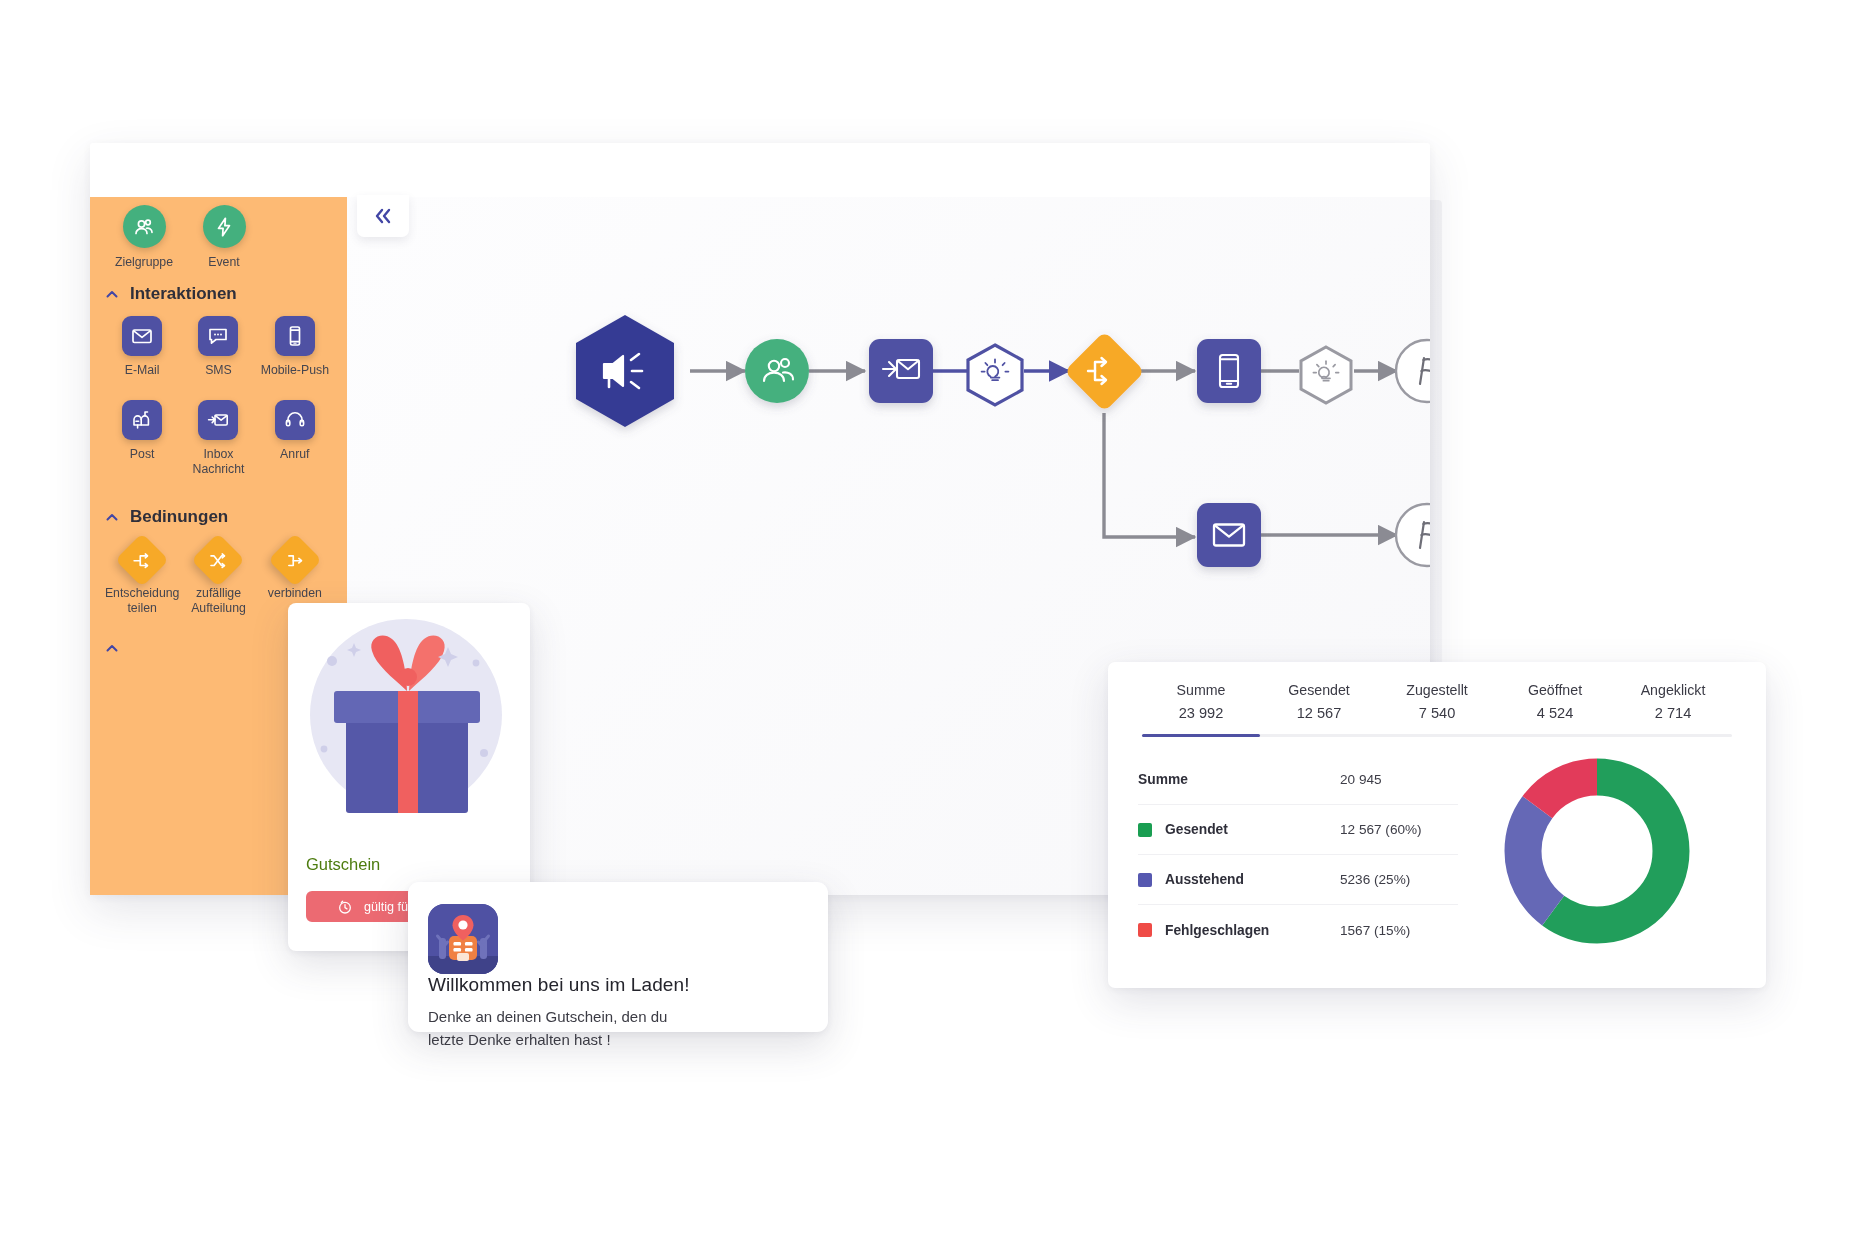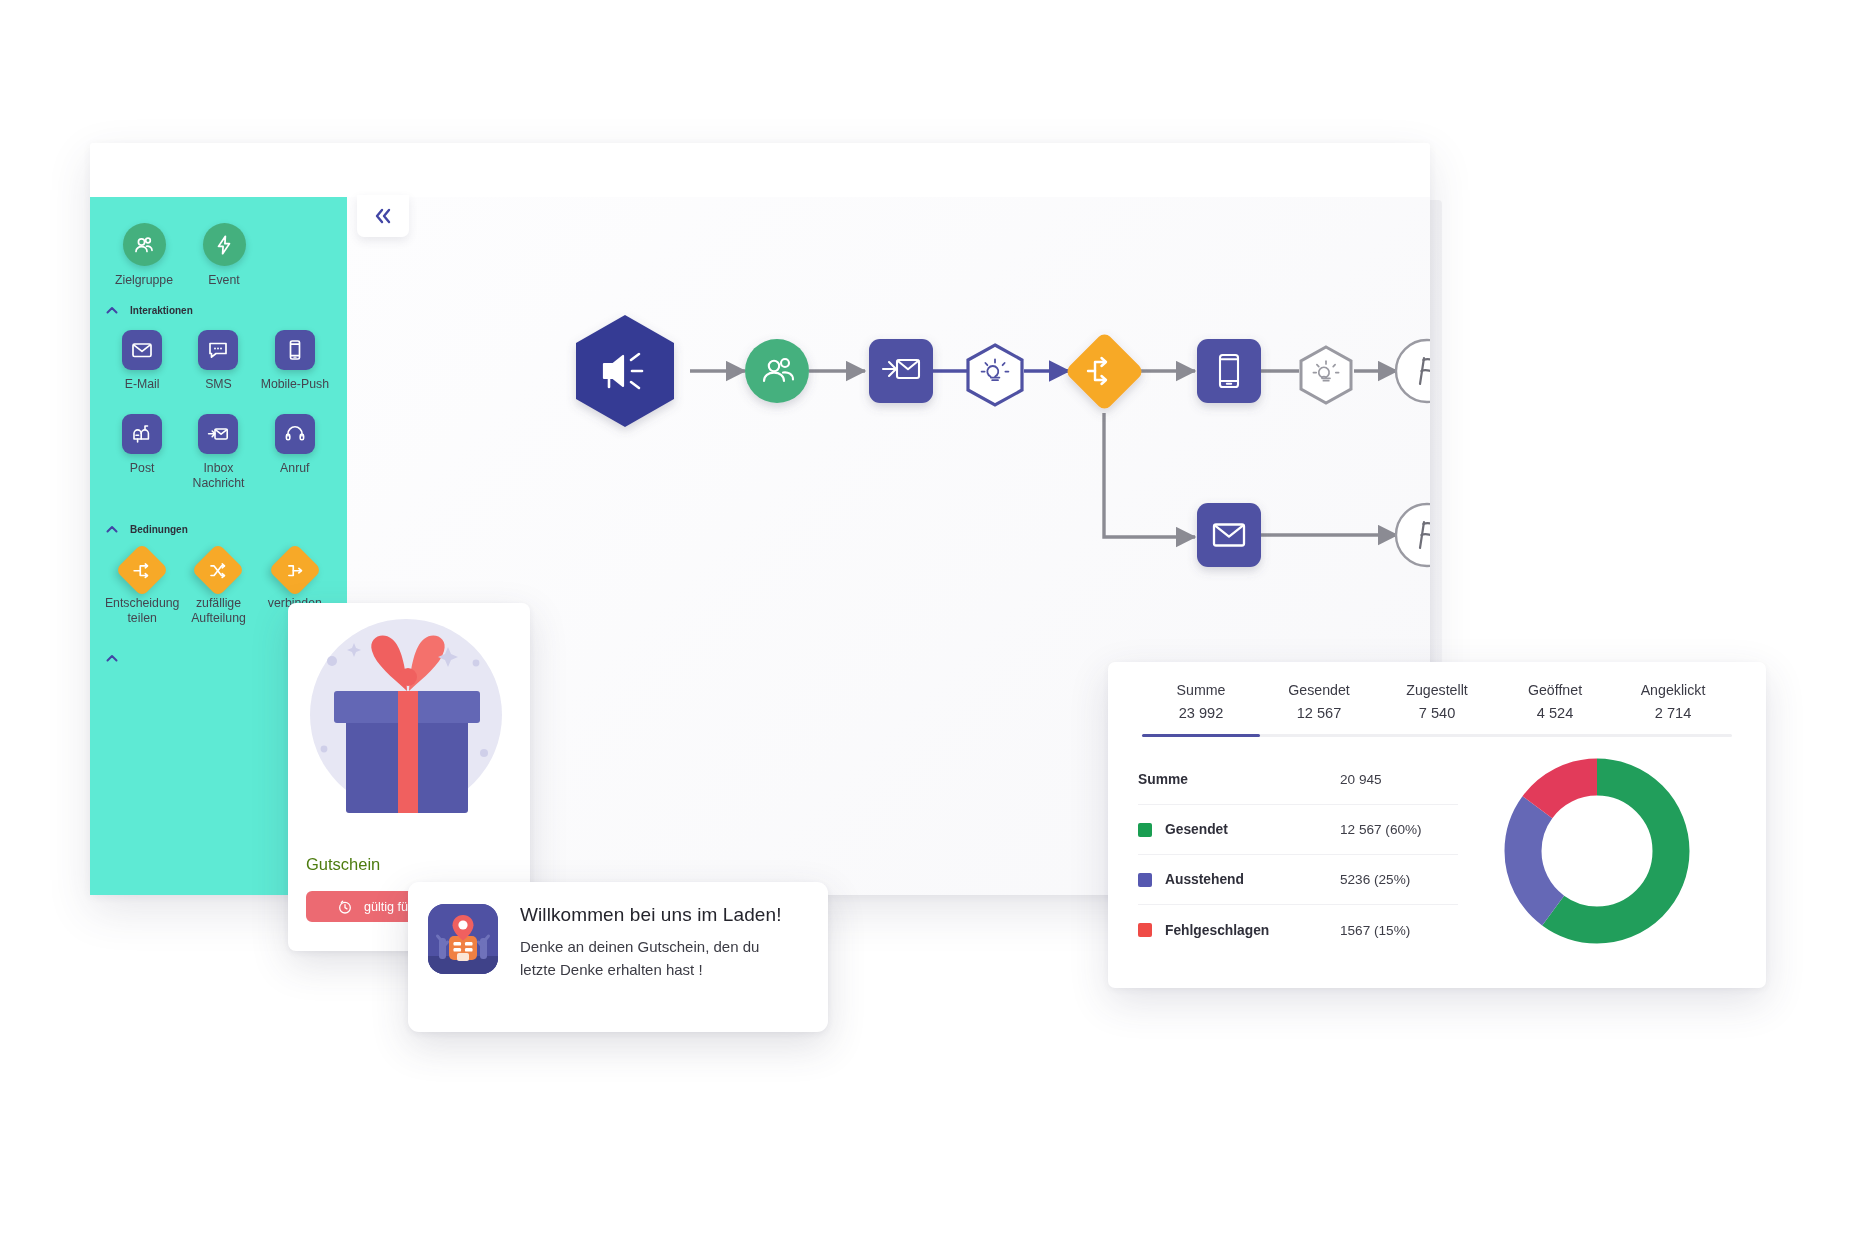--- a/index.html
+++ b/index.html
@@ -38,39 +38,39 @@
   .btn-link{ font-size:14.5px;color:#4a4fa8;cursor:pointer;}
   .btn-primary{
     margin-left:22px;background:#4f51a3;color:#fff;font-size:14.5px;
     padding:10px 22px;border-radius:18px;border:none;cursor:pointer;
     font-family:"Liberation Sans", sans-serif;
   }
 
   
   .palette{
     position:absolute; left:0; top:54px; width:257px; bottom:0;
-    background:#5eead4; padding:26px 0 0 0; overflow:hidden;
+    background:#fdba74; padding:8px 0 0 0; overflow:hidden;
   }
   .pal-row{ display:flex; padding:0 14px; margin-bottom:6px;}
   .pal-item{ width:80px; text-align:center; cursor:pointer; }
   .pal-label{ font-size:12.3px; color:#45454f; line-height:15px; margin-top:7px;}
   .circ{ width:43px;height:43px;border-radius:50%;background:#44b07e;
         margin:0 auto;display:flex;align-items:center;justify-content:center;
         box-shadow:0 3px 7px rgba(0,0,0,.17);}
   .sq{ width:40px;height:40px;border-radius:9px;background:#4f51a3;
        margin:0 auto;display:flex;align-items:center;justify-content:center;
        box-shadow:0 3px 7px rgba(0,0,0,.18);}
   .dia{ width:38px;height:38px;border-radius:7px;background:#f7a928;
         margin:2px auto;transform:rotate(45deg);display:flex;align-items:center;justify-content:center;
         box-shadow:0 4px 8px rgba(0,0,0,.18);}
   .dia > svg{ transform:rotate(-45deg); }
   .dia.outline{ background:#fff;border:2px solid #f2941f;}
   .sec-head{ display:flex;align-items:center;padding:0 14px;margin:14px 0 12px 0; cursor:pointer;}
   .chev{ width:16px;height:16px;margin-right:10px;}
-  .sec-title{ font-size:10px;font-weight:bold;color:#2f2f3a;}
+  .sec-title{ font-size:17px;font-weight:bold;color:#2f2f3a;}
 
   
   .collapse-tab{
     position:absolute; left:357px; top:195px; width:52px; height:42px;
     background:#ffffff; border-radius:0 0 7px 7px;
     box-shadow:0 4px 10px rgba(60,60,90,.10);
     display:flex;align-items:center;justify-content:center;cursor:pointer;z-index:6;
   }
 
   
@@ -115,21 +115,21 @@
     background:#ec6a72;display:flex;align-items:center;justify-content:center;color:#fff;
     font-size:12.6px;
   }
   .v-badge .clock{ margin-right:11px;display:flex;}
 
   
   .push{
     position:absolute; left:408px; top:882px; width:420px; height:150px;
     background:#fff;border-radius:11px;
     box-shadow:0 14px 38px rgba(60,60,90,.16), 0 2px 6px rgba(60,60,90,.07);
-    display:flex; padding:22px 20px;
+    display:flex; padding:22px 20px;flex-direction:column;
   }
   .push-icon{ width:70px;height:70px;border-radius:16px;background:#4f51a3;
     flex:none;margin-right:22px;overflow:hidden;position:relative;}
   .push-title{ font-size:19px;color:#24242c;letter-spacing:.1px;}
   .push-body{ font-size:15px;color:#3b3b44;margin-top:9px;line-height:23px;}
 </style>
 </head>
 <body>
 
 <div class="bg-panel"></div>

